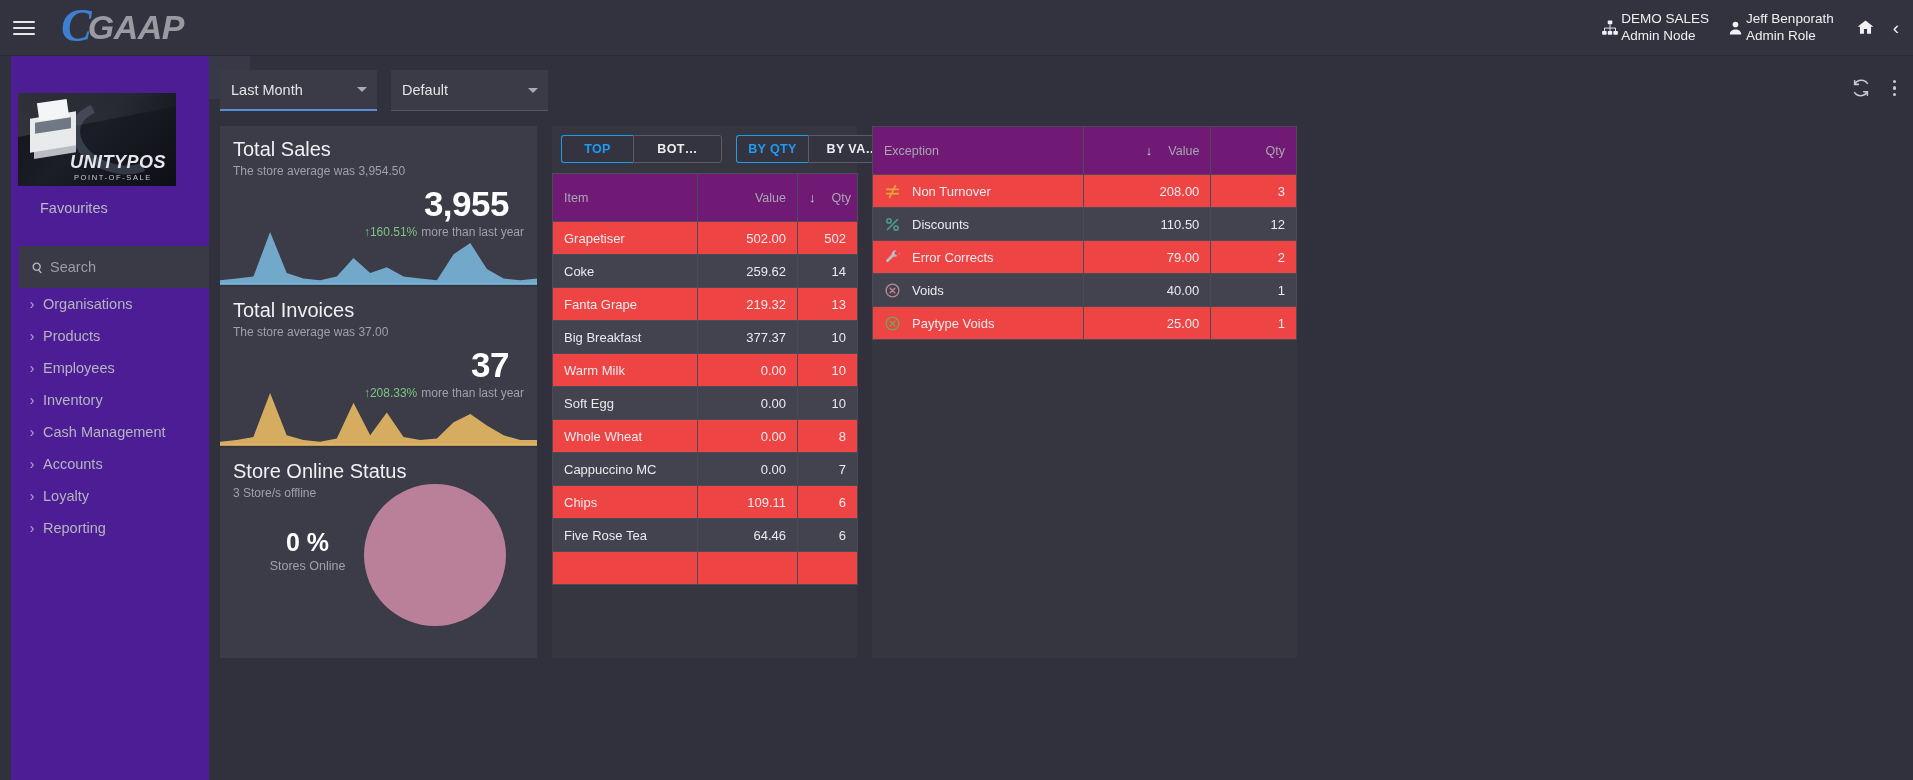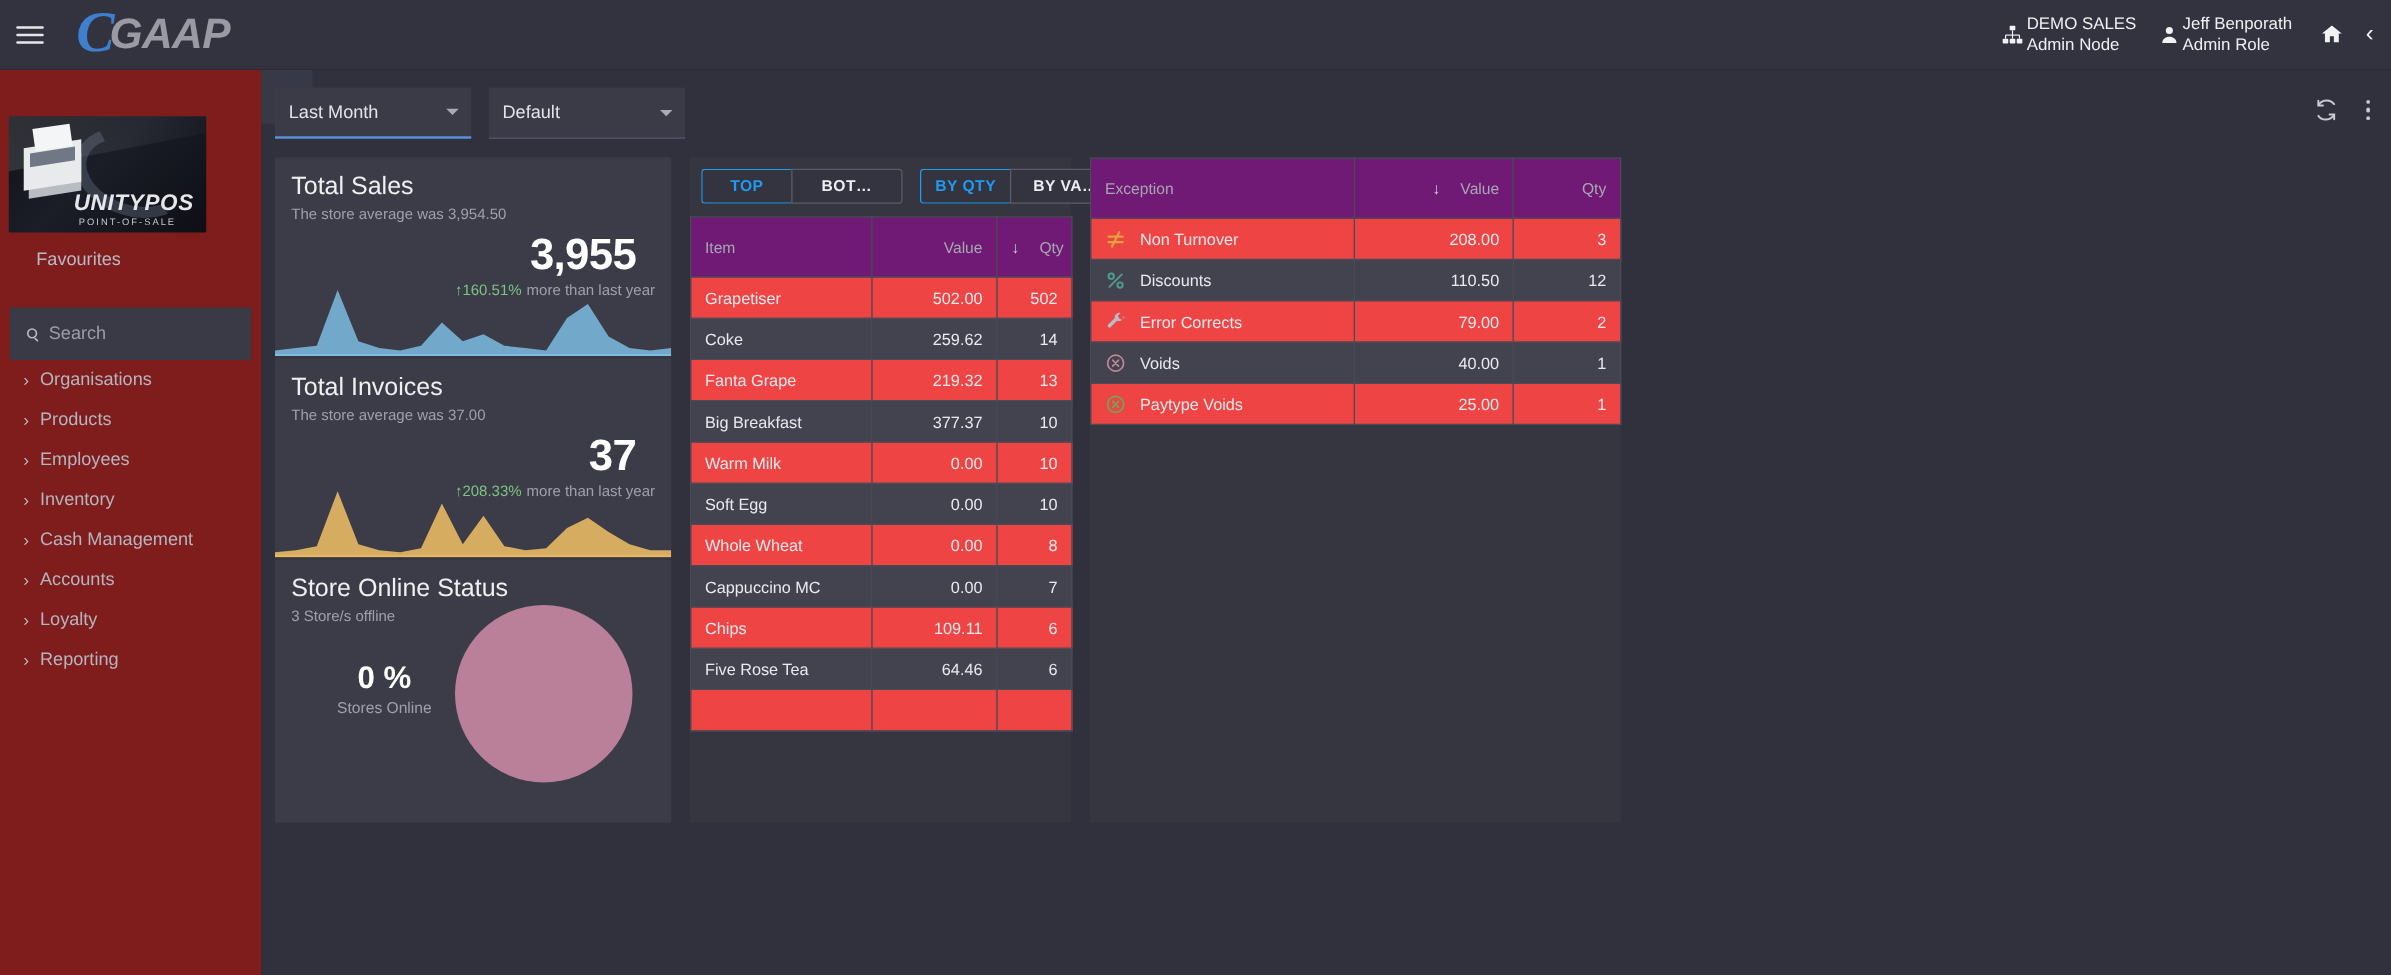--- a/index.html
+++ b/index.html
@@ -33,22 +33,22 @@
   .tr-item { display: flex; align-items: center; gap: 2px; margin-left: 18px; }
   .tr-lines { display: flex; flex-direction: column; line-height: 1.22; }
   .tr-lines .l1 { color: #f0f0f2; font-size: 13.5px; }
   .tr-lines .l2 { color: #f0f0f2; font-size: 13.5px; }
   .ic { fill: #f2f2f4; }
   .tr-btn { margin-left: 22px; cursor: pointer; display: flex; align-items: center; }
   .tr-chev { margin-left: 18px; color: #f2f2f4; font-size: 19px; cursor: pointer; }
 
   
   .sidebar {
-    position: absolute; left: 0; top: 56px; width: 209px; height: 724px;
-    background: #7f1d1d;
+    position: absolute; left: 11px; top: 56px; width: 209px; height: 724px;
+    background: #4c1d95;
   }
   .pos-thumb {
     margin: 37px 0 0 7px; width: 158px; height: 93px;
     background: linear-gradient(135deg,#12131a 0%, #1b1d27 45%, #0e0f15 100%);
     position: relative; overflow: hidden; border-radius: 1px;
   }
   .pos-thumb .sheen {
     position: absolute; left: -20px; top: -32px; width: 200px; height: 60px;
     background: linear-gradient(100deg, rgba(255,255,255,0.14), rgba(255,255,255,0));
     transform: rotate(-11deg);

